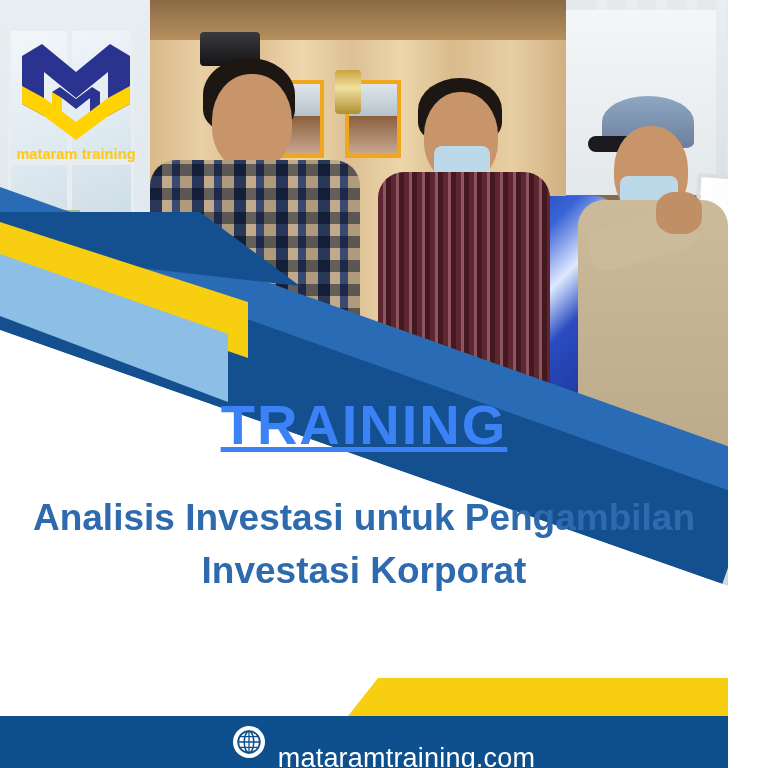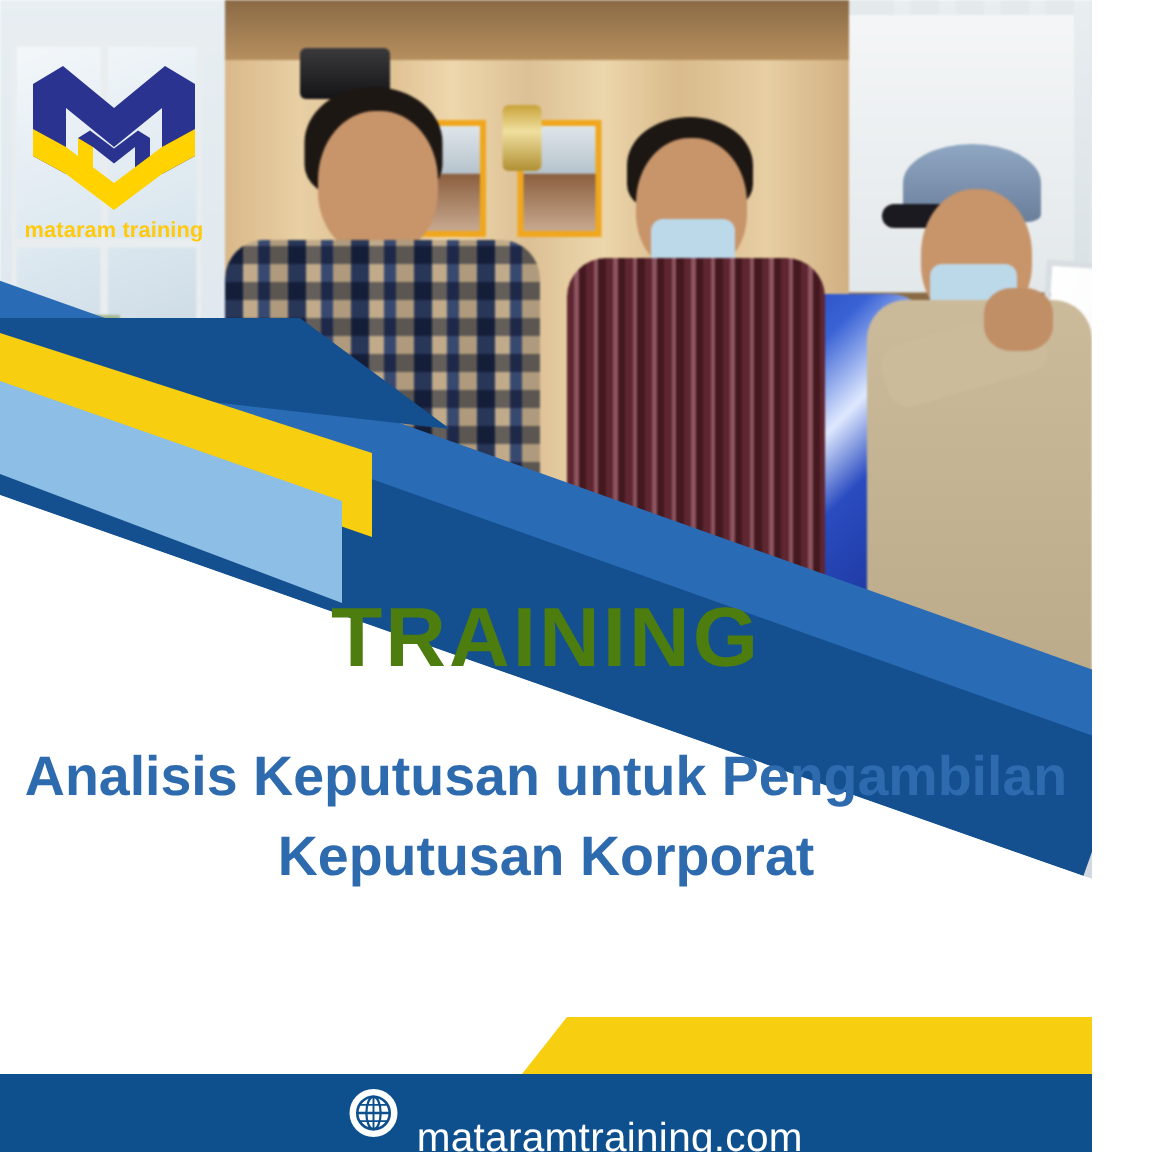--- a/index.html
+++ b/index.html
@@ -119,22 +119,23 @@
   .logo-mark{position:absolute;left:6px;top:0;width:112px;height:100px;}
   .logo-name{
     position:absolute;left:0;top:104px;width:124px;text-align:center;
     color:#FFC90E;font-weight:bold;font-size:14.5px;letter-spacing:.1px;
     font-family:"Liberation Sans", sans-serif;
   }
 
   
   .title{
     position:absolute;left:0;right:0;top:392px;text-align:center;
-    color:#4d7c0f;font-weight:bold;font-size:56px;letter-spacing:2px;
-    font-family:"Liberation Sans", sans-serif;
+    color:#3b82f6;font-weight:bold;font-size:56px;letter-spacing:2px;
+    font-family:"Liberation Sans", sans-serif;
+    text-decoration:underline;
   }
   .subtitle{
     position:absolute;left:6px;right:6px;top:492px;text-align:center;
     color:#2E6BAE;font-weight:bold;font-size:37px;line-height:1.42;
     font-family:"Liberation Sans", sans-serif;
   }
 
   
   .yellow-strip{
     position:absolute;left:0;top:678px;width:768px;height:38px;background:#F7CE10;
@@ -249,22 +250,22 @@
         <polygon points="110,62 88,74 88,56 110,44" fill="#FFD200"></polygon>
 
         <polygon points="32,50 42,56 42,76 32,76" fill="#FFD200"></polygon>
       </svg>
     </div>
     <div class="logo-name">mataram training</div>
   </div>
 
   <div class="title">TRAINING</div>
   <div class="subtitle">
-    <div>Analisis Keputusan untuk Pengambilan</div>
-    <div>Keputusan Korporat</div>
+    <div>Analisis Investasi untuk Pengambilan</div>
+    <div>Investasi Korporat</div>
   </div>
 
   <div class="yellow-strip"></div>
   <div class="footer">
     <span class="globe">
       <svg viewBox="0 0 24 24" width="26" height="26" aria-hidden="true">
         <circle cx="12" cy="12" r="10" fill="none" stroke="#0E508D" stroke-width="1.6"></circle>
         <ellipse cx="12" cy="12" rx="4.4" ry="10" fill="none" stroke="#0E508D" stroke-width="1.4"></ellipse>
         <line x1="2" y1="12" x2="22" y2="12" stroke="#0E508D" stroke-width="1.4"></line>
         <line x1="3.6" y1="7" x2="20.4" y2="7" stroke="#0E508D" stroke-width="1.2"></line>

